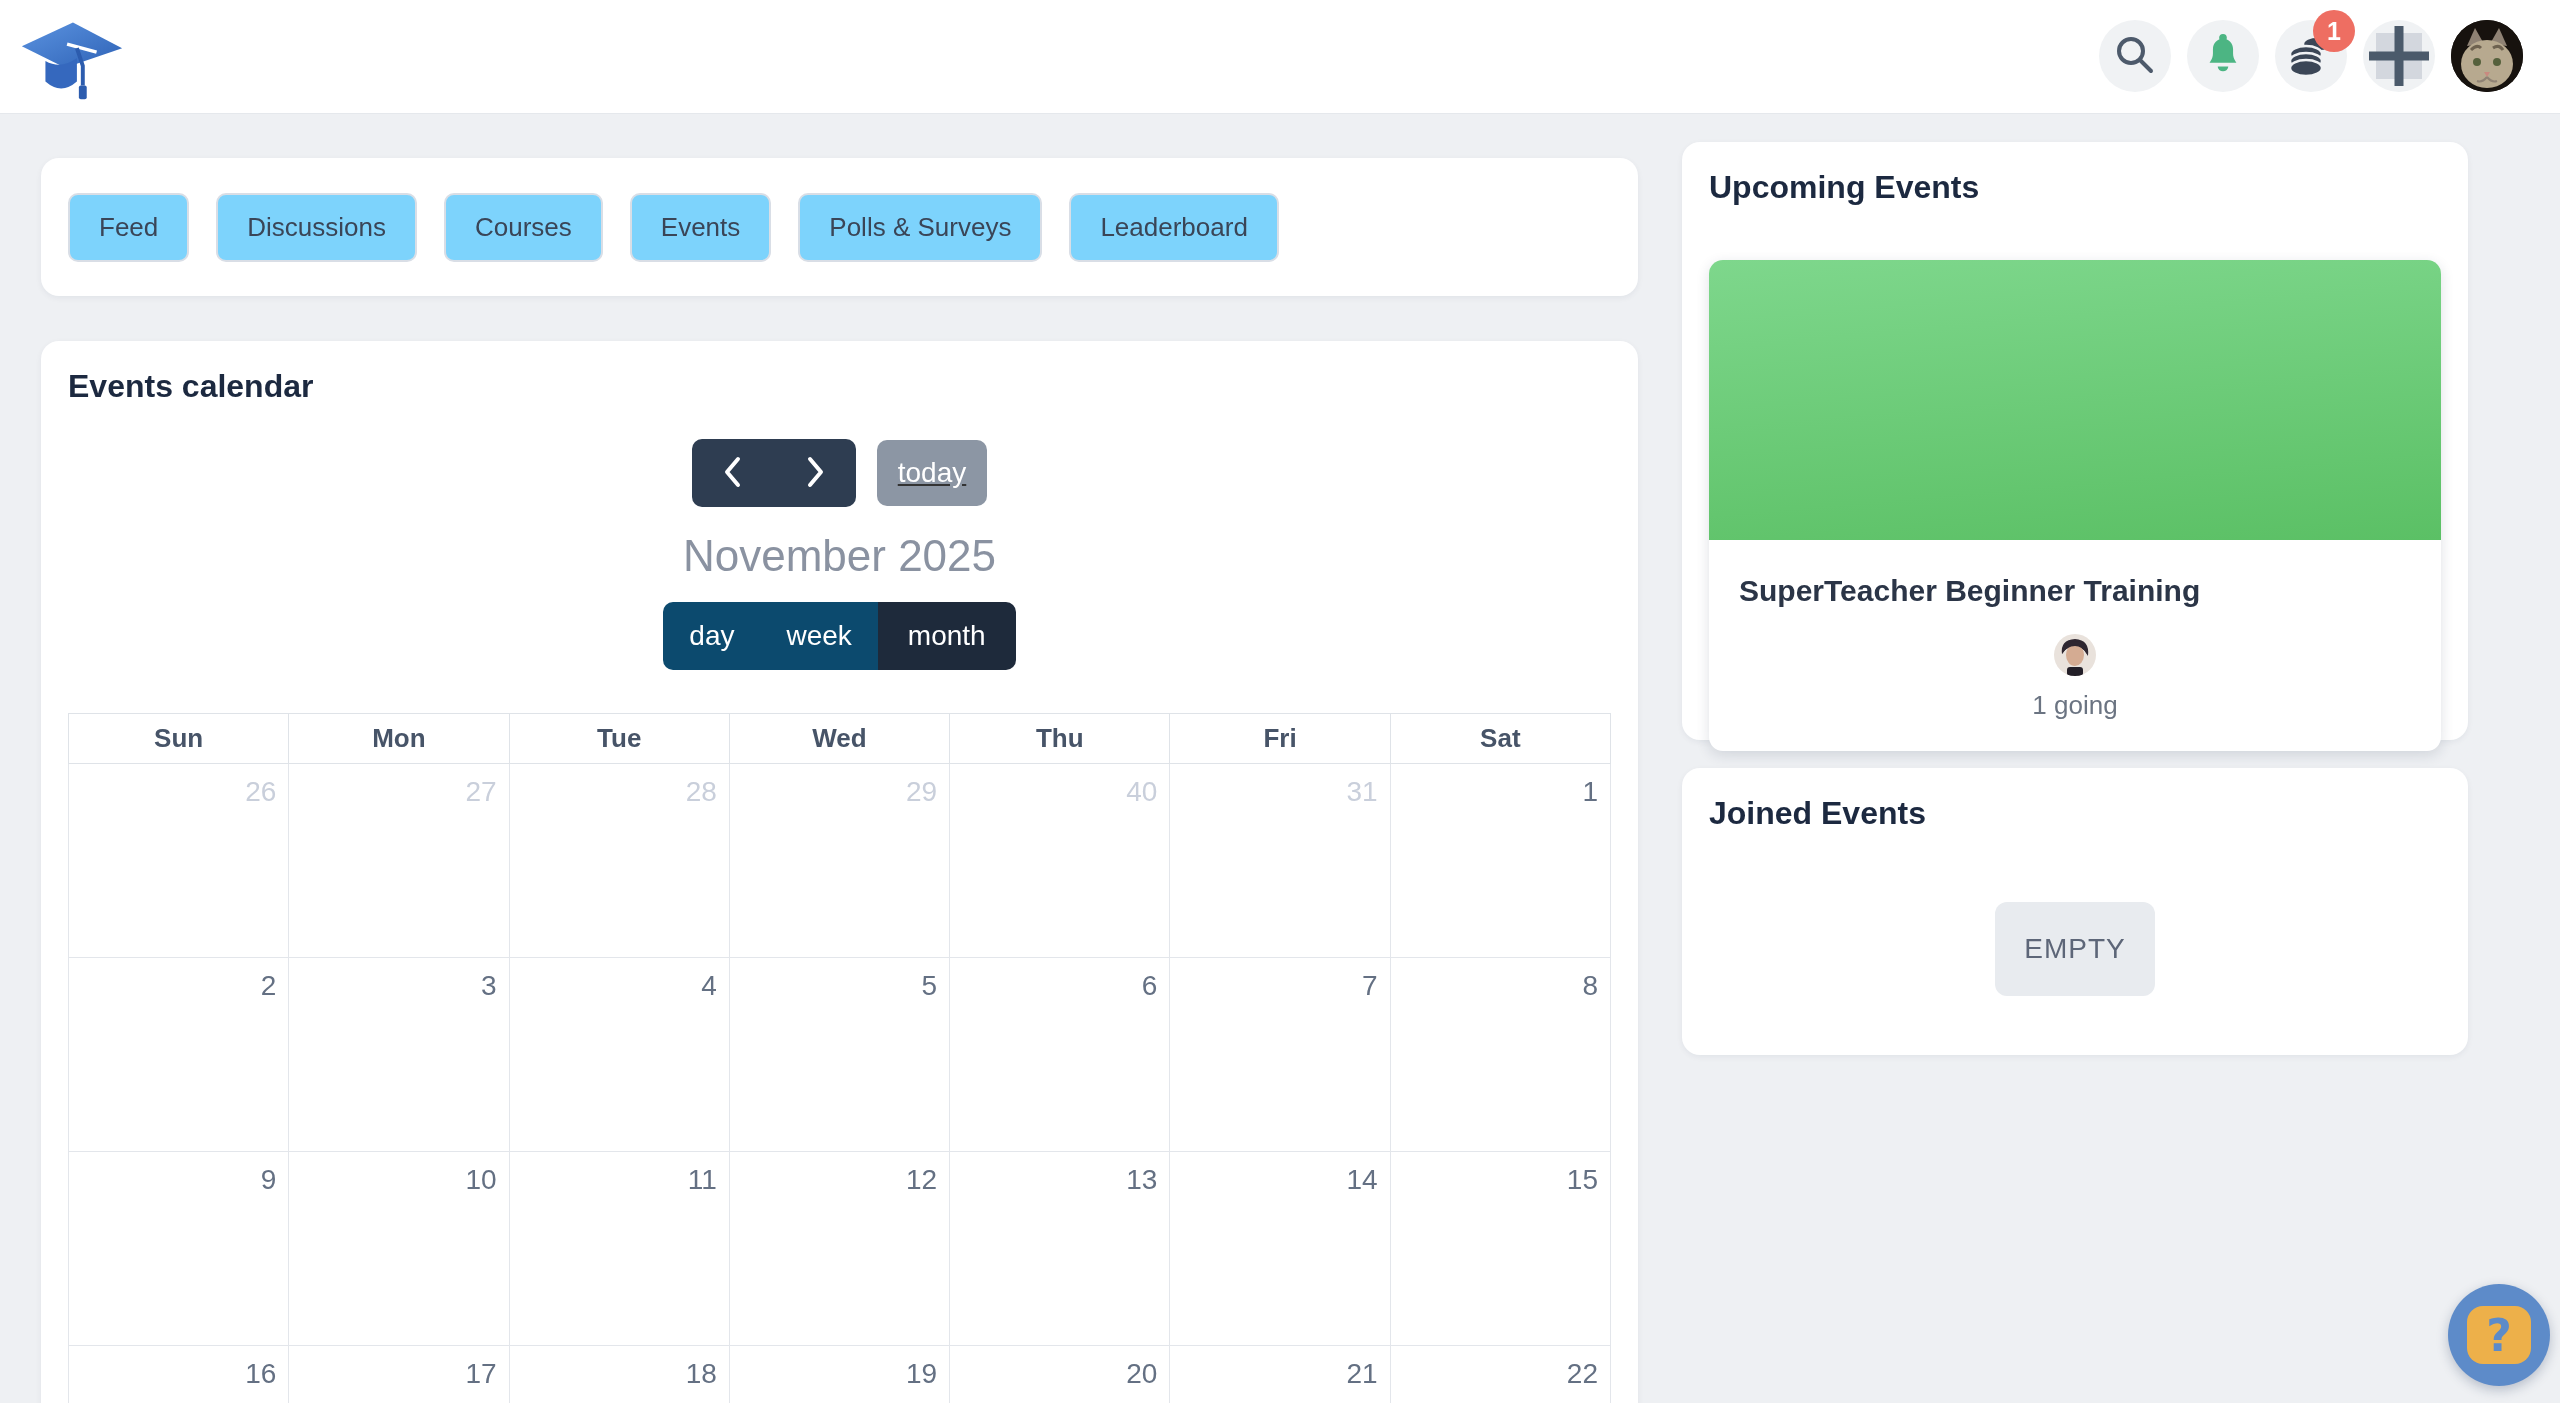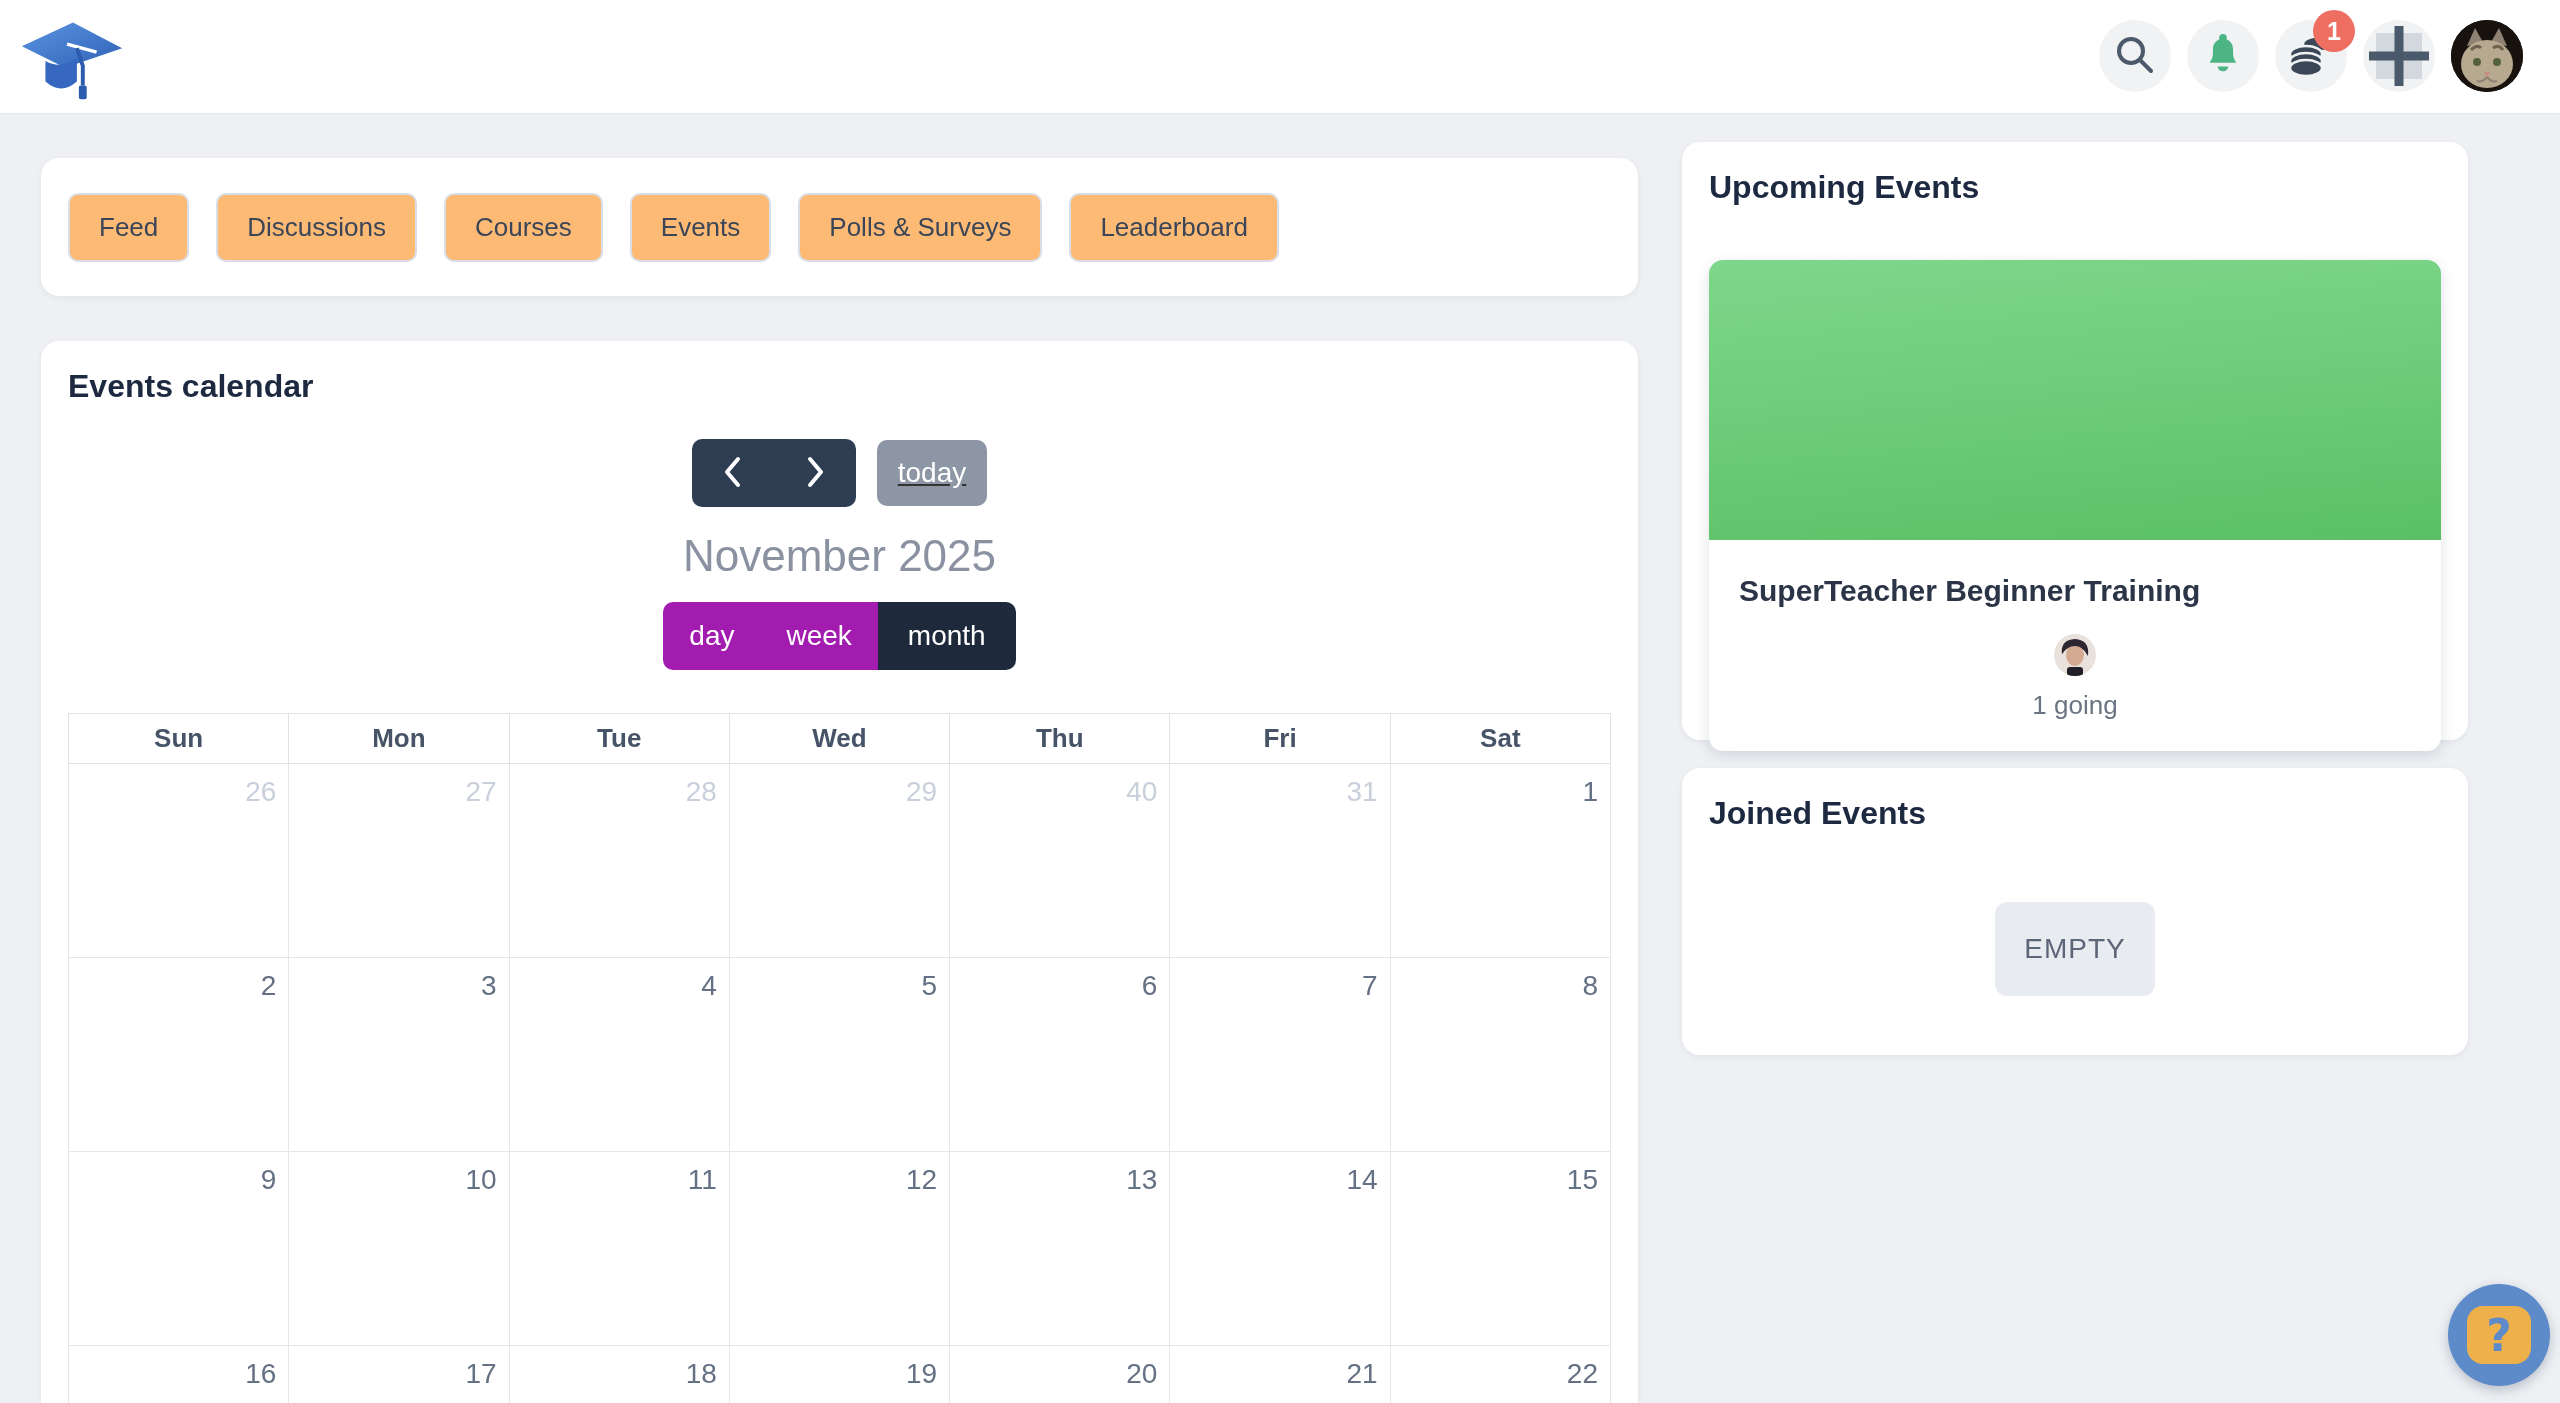--- a/index.html
+++ b/index.html
@@ -18,31 +18,31 @@
   .plus-glyph::before,.plus-glyph::after{content:"";position:absolute;background:#4b5a6b;}
   .plus-glyph::before{left:50%;top:-7px;width:9px;height:60px;transform:translateX(-50%);}
   .plus-glyph::after{top:50%;left:-7px;height:9px;width:60px;transform:translateY(-50%);}
   
   .card{background:#fff;border-radius:18px;box-shadow:0 2px 6px rgba(25,35,60,.06);box-sizing:border-box;}
   .main-left{position:absolute;left:41px;top:158px;width:1597px;}
   .main-right{position:absolute;left:1682px;top:142px;width:786px;}
   .section-title{margin:0;font-size:32px;font-weight:bold;color:#1c2940;}
   
   .tabs-card{height:138px;display:flex;align-items:center;gap:27px;padding:0 27px;margin-bottom:45px;}
-  .tab-btn{height:69px;padding:0 29px;background:#fdba74;border:2px solid #d9dee6;border-radius:10px;font-size:26px;color:#3a4557;cursor:pointer;font-family:inherit;}
+  .tab-btn{height:69px;padding:0 29px;background:#7dd3fc;border:2px solid #d9dee6;border-radius:10px;font-size:26px;color:#3a4557;cursor:pointer;font-family:inherit;}
   
   .calendar-card{padding:27px;height:1450px;}
   .cal-toolbar{margin-top:34px;display:flex;justify-content:center;align-items:center;gap:21px;text-decoration:underline;}
   .nav-group{display:flex;border-radius:10px;overflow:hidden;}
   .nav-btn{width:82px;height:68px;background:#2e3d51;border:none;display:flex;align-items:center;justify-content:center;cursor:pointer;}
   .today-btn{width:110px;height:66px;border-radius:10px;background:#8c96a4;border:none;color:#fff;font-size:28px;cursor:pointer;font-family:inherit;}
   .cal-month-title{text-align:center;margin-top:24px;font-size:44px;font-weight:400;color:#8a92a1;line-height:50px;}
   .view-toggle{margin-top:21px;display:flex;justify-content:center;}
   .view-group{display:flex;border-radius:10px;overflow:hidden;}
-  .view-btn{height:68px;padding:0 26px;background:#a21caf;color:#fff;border:none;font-size:28px;cursor:pointer;font-family:inherit;}
+  .view-btn{height:68px;padding:0 26px;background:#0c4a6e;color:#fff;border:none;font-size:28px;cursor:pointer;font-family:inherit;}
   .view-btn.active{background:#1e2a3b;padding:0 30px;}
   .cal-grid{margin-top:43px;border-collapse:collapse;width:100%;table-layout:fixed;}
   .cal-grid th{height:47px;border:1px solid #dfe3e8;font-size:26px;color:#475468;font-weight:bold;background:#fff;}
   .cal-grid td{height:181px;border:1px solid #e3e6eb;vertical-align:top;text-align:right;padding:12px 12px 0 0;font-size:28px;color:#647083;cursor:pointer;background:#fff;}
   .cal-grid td.out{color:#c9cfdb;}
   
   .upcoming-card{padding:27px;height:598px;margin-bottom:28px;}
   .event-card{margin-top:54px;border-radius:14px;overflow:hidden;box-shadow:0 4px 14px rgba(30,40,70,.14);cursor:pointer;background:#fff;}
   .event-image{height:280px;background:linear-gradient(175deg,#7ed78c 0%,#5bc065 100%);}
   .event-body{padding:34px 30px 30px;}

